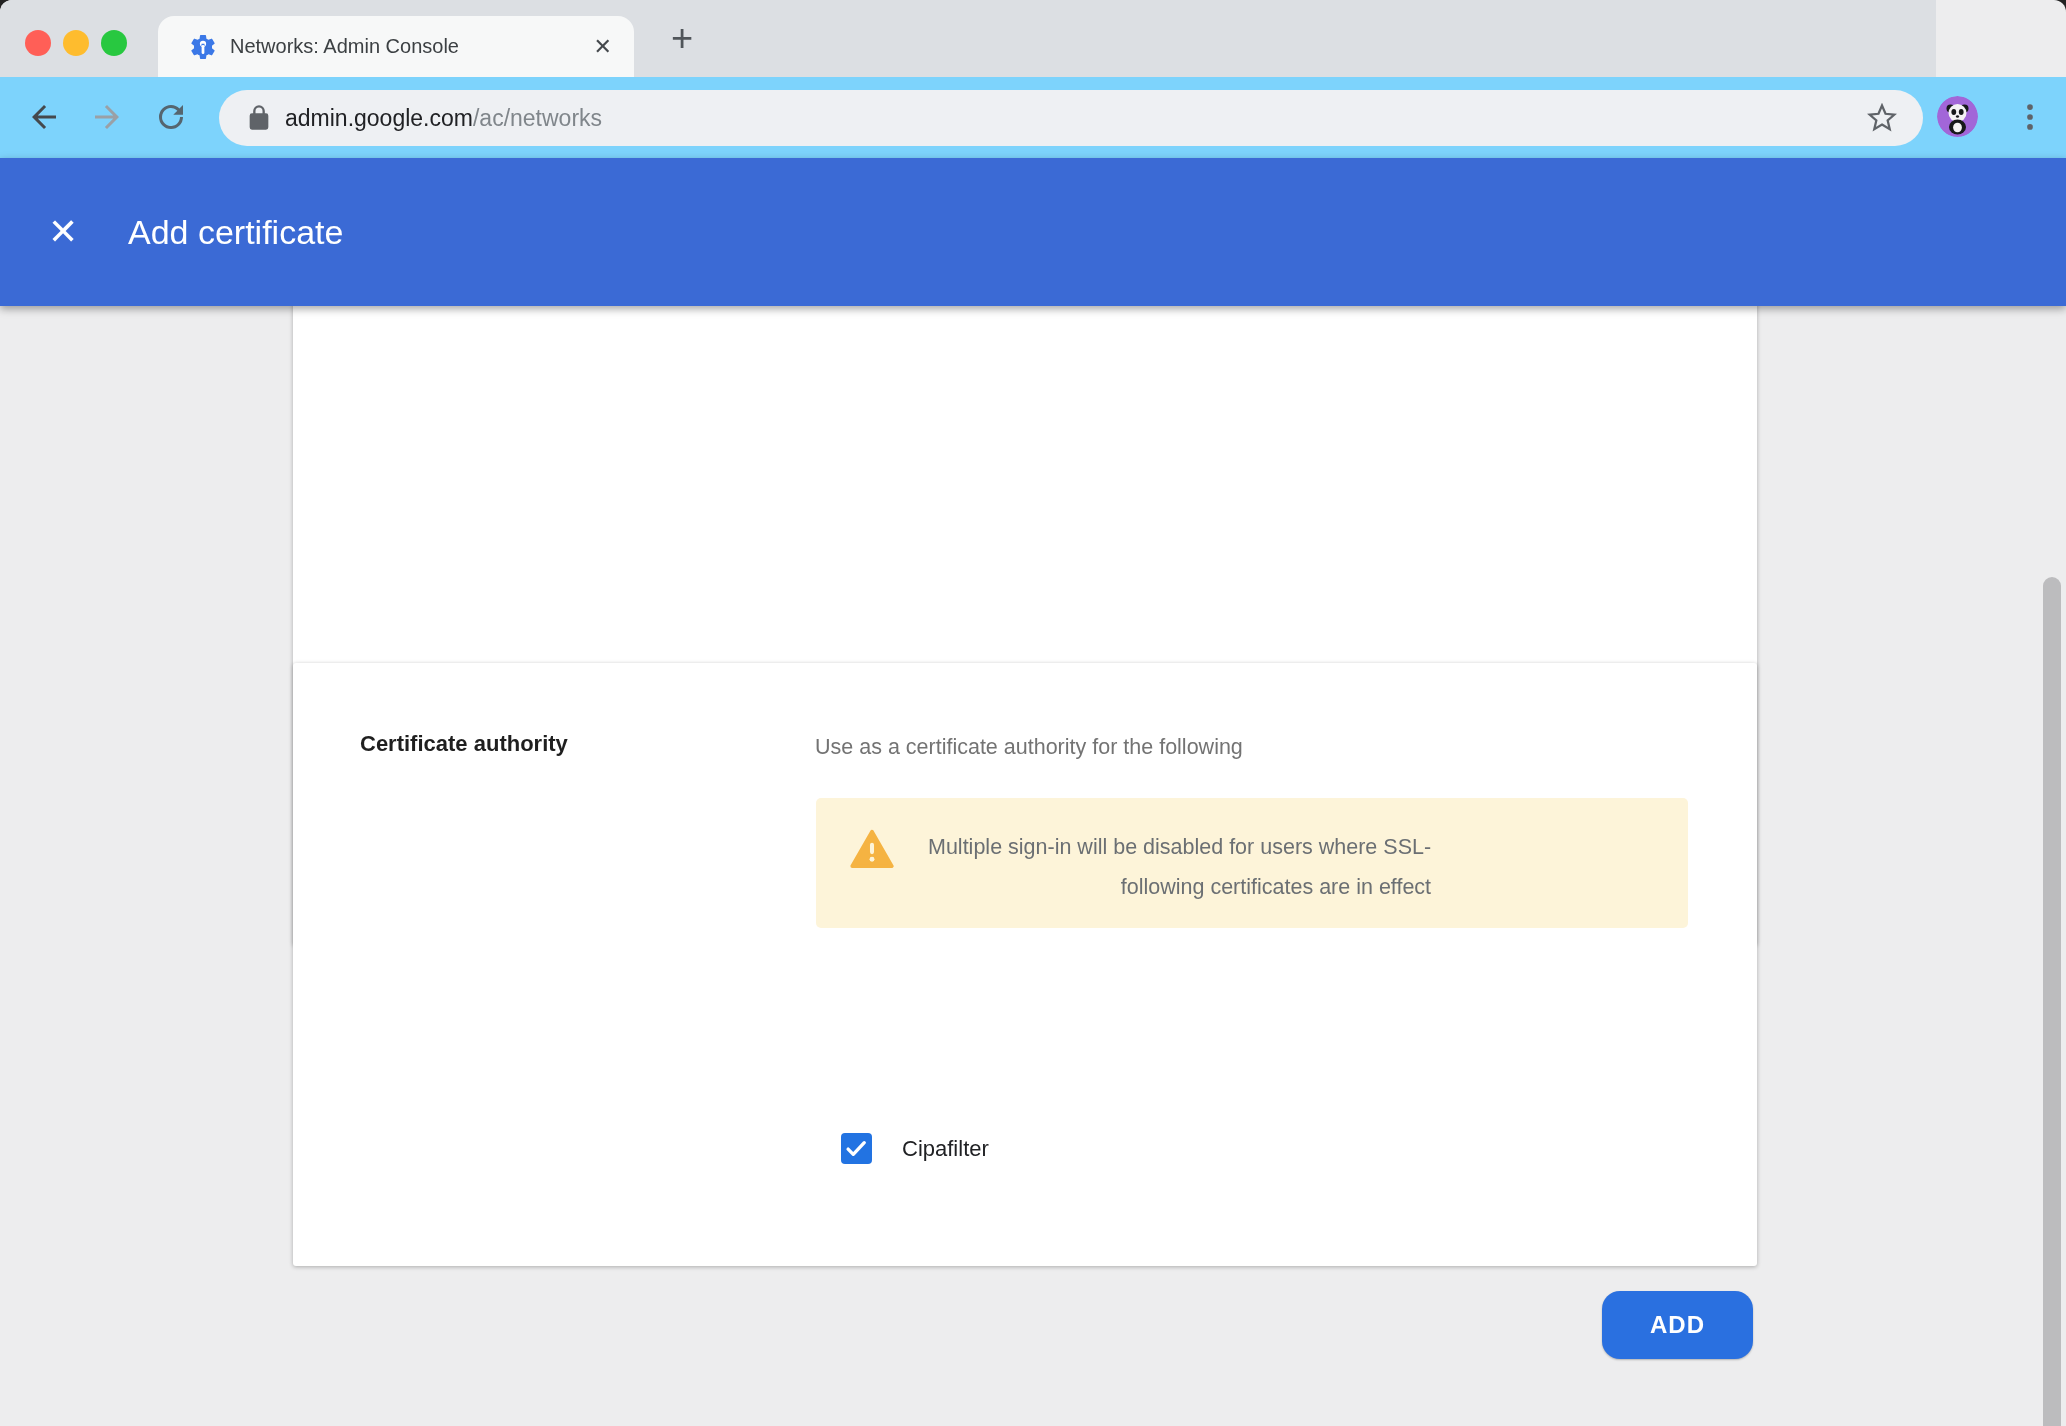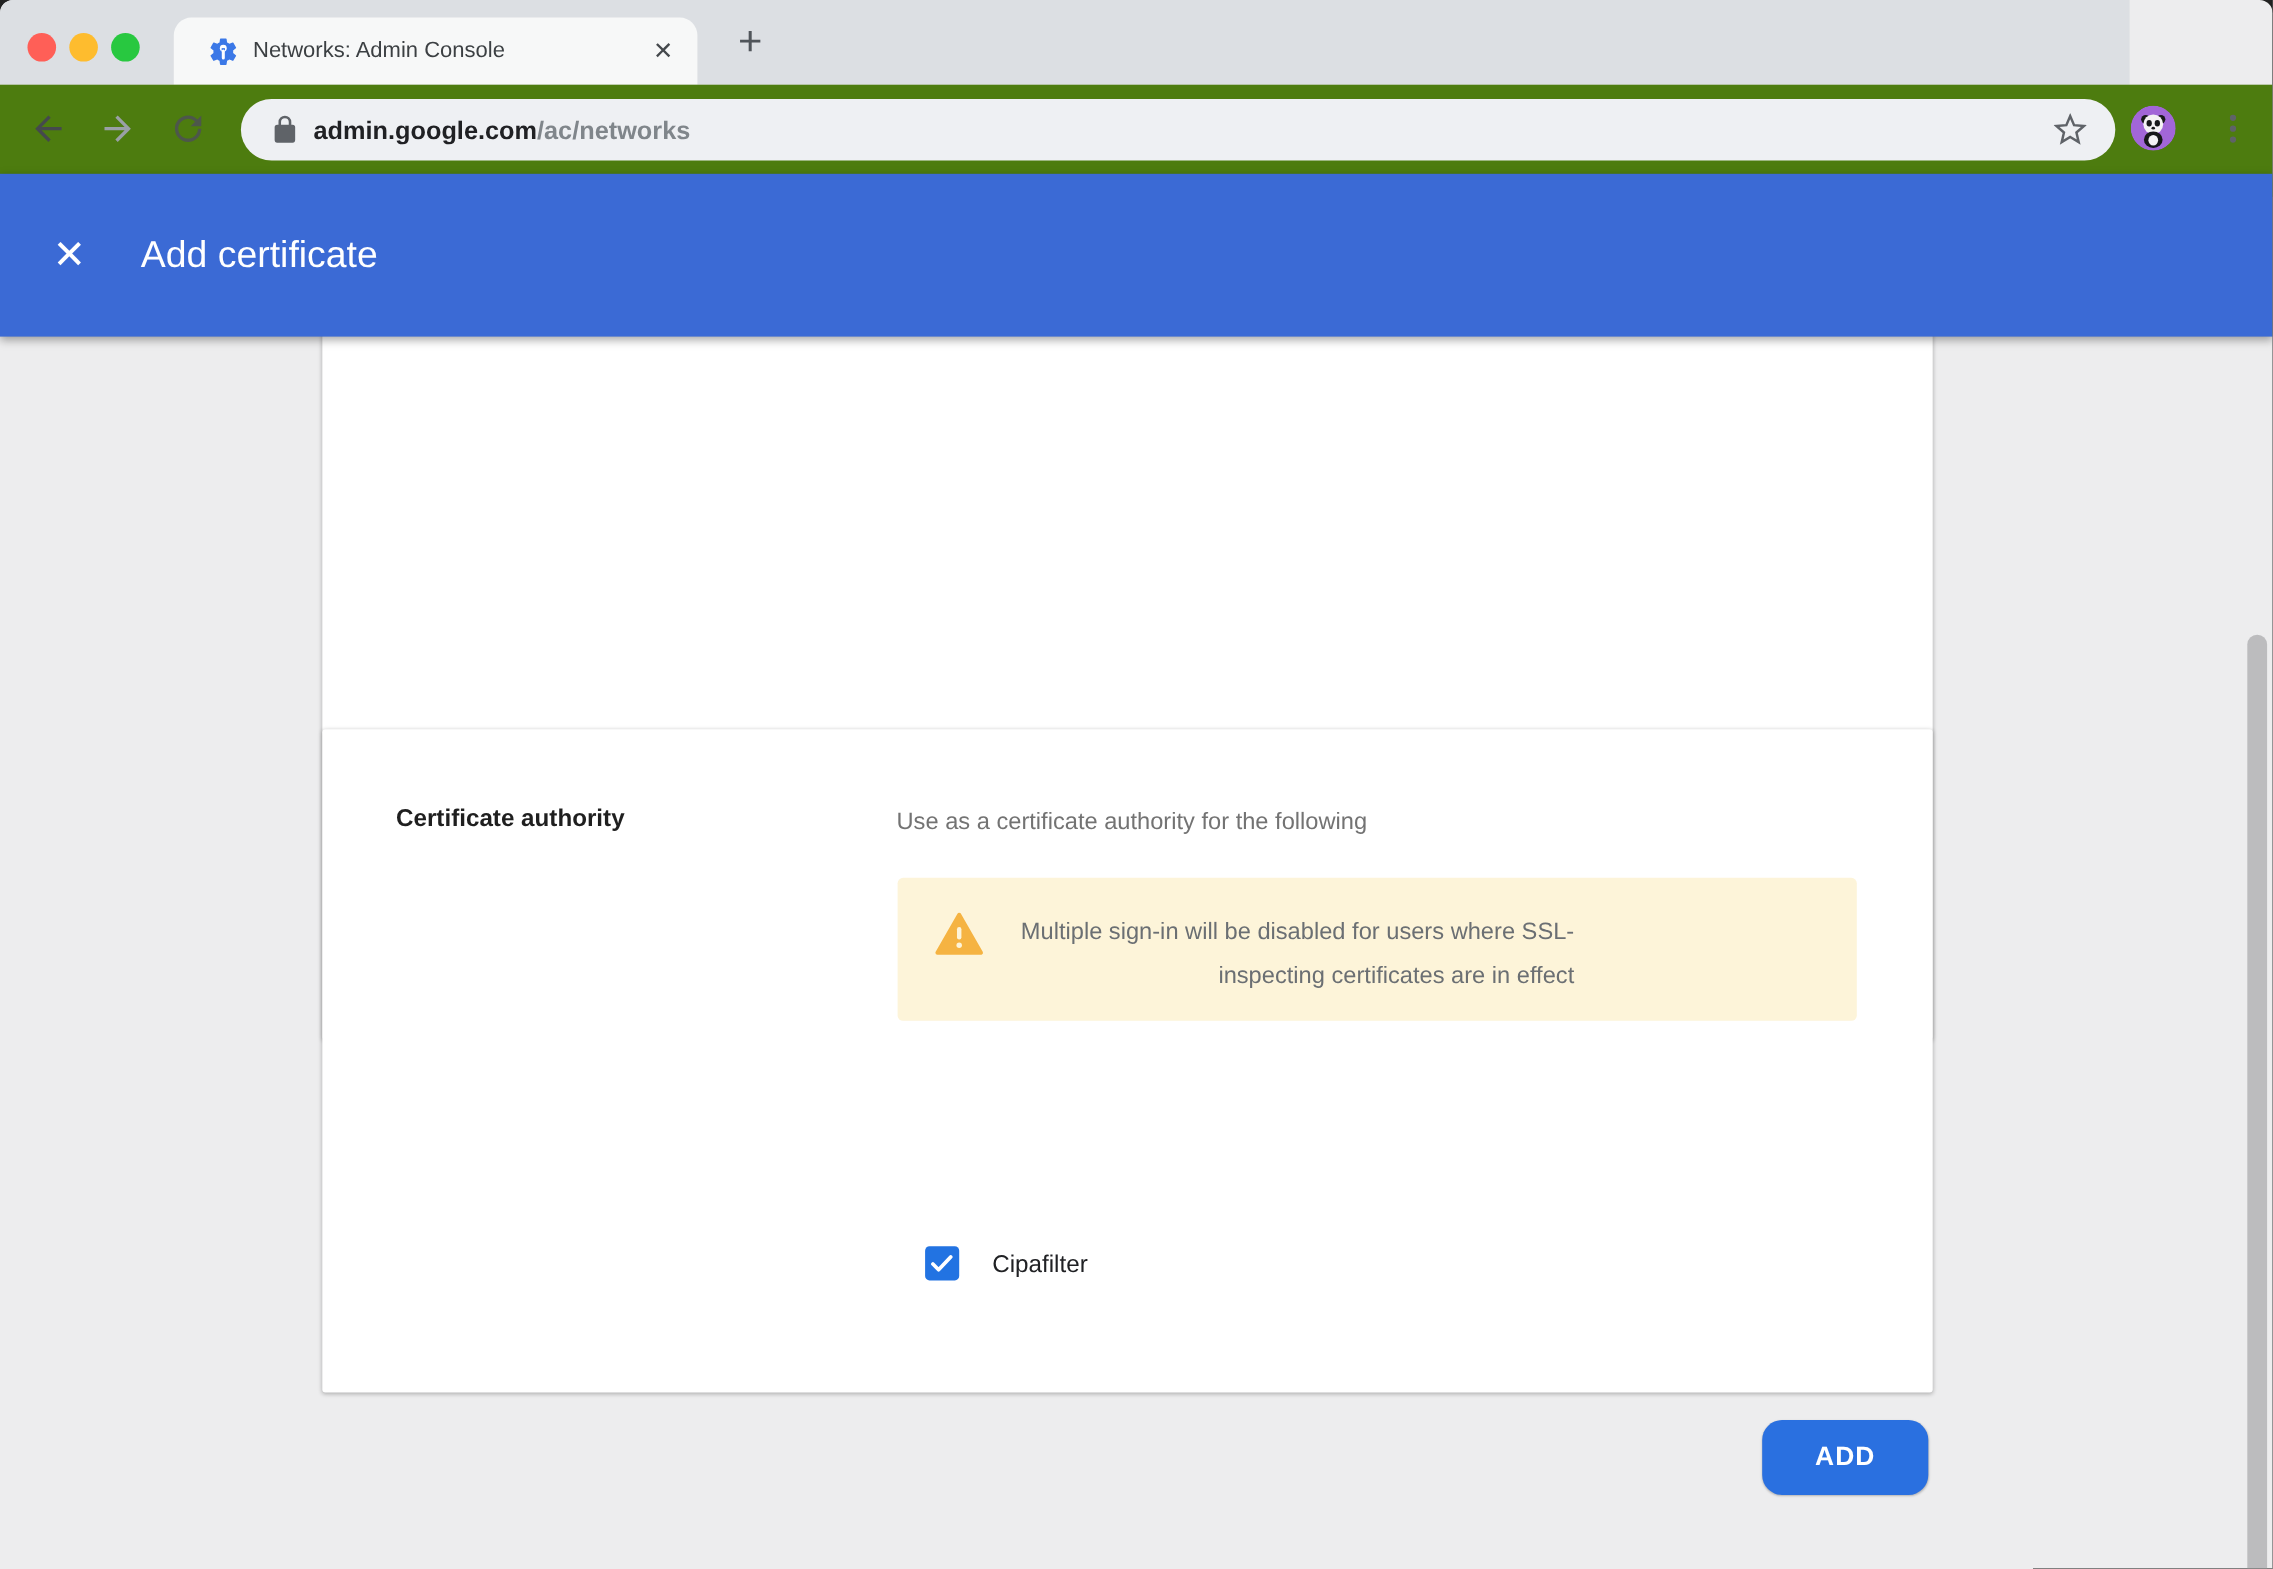--- a/index.html
+++ b/index.html
@@ -12,21 +12,21 @@
   .t-red{left:25px;background:#ff5f57;}
   .t-yellow{left:63px;background:#febc2e;}
   .t-green{left:101px;background:#28c840;}
   .tab{position:absolute;left:158px;top:16px;width:476px;height:61px;background:#f7f8f8;border-radius:16px 16px 0 0;}
   .tab-favicon{position:absolute;left:30px;top:16px;width:30px;height:30px;}
   .tab-title{position:absolute;left:72px;top:0;height:61px;line-height:61px;font-size:20px;color:#3c4043;white-space:nowrap;}
   .tab-close{position:absolute;right:22px;top:0;height:61px;line-height:61px;font-size:22px;color:#45494d;cursor:pointer;}
   .newtab{position:absolute;left:660px;top:13px;width:44px;height:50px;line-height:50px;text-align:center;font-size:38px;font-weight:300;color:#50555a;cursor:pointer;}
 
   
-  .toolbar{position:absolute;left:0;top:77px;width:2066px;height:102px;background:#4d7c0f;font-weight:bold;}
+  .toolbar{position:absolute;left:0;top:77px;width:2066px;height:102px;background:#7dd3fc;}
   .navbtn{position:absolute;top:22px;width:36px;height:36px;}
   .btn-back{left:26px;} .btn-fwd{left:89px;} .btn-reload{left:153px;}
   .omnibox{position:absolute;left:219px;top:13px;width:1704px;height:56px;background:#eef0f3;border-radius:28px;}
   .lock{position:absolute;left:26px;top:14px;width:28px;height:28px;}
   .url{position:absolute;left:66px;top:0;height:56px;line-height:56px;font-size:23px;white-space:nowrap;}
   .url .domain{color:#202124;}
   .url .path{color:#80868b;}
   .star{position:absolute;right:26px;top:13px;width:30px;height:30px;cursor:pointer;}
   .avatar{position:absolute;left:1937px;top:19px;width:41px;height:41px;border-radius:50%;overflow:hidden;cursor:pointer;}
   .kebab{position:absolute;left:2012px;top:22px;width:36px;height:36px;cursor:pointer;}
@@ -152,21 +152,21 @@
       <div class="section-desc">Use as a certificate authority for the following</div>
 
       <div class="notice notice-warn">
         <svg class="n-icon" viewBox="0 0 24 22">
           <path d="M12 1.5 L22.8 20.3 H1.2 Z" fill="#f5b342" stroke="#f5b342" stroke-width="2" stroke-linejoin="round"></path>
           <rect x="10.9" y="7.6" width="2.2" height="6.2" rx="1.1" fill="#fdf4d9"></rect>
           <circle cx="12" cy="16.6" r="1.35" fill="#fdf4d9"></circle>
         </svg>
         <div class="n-text">
           <span>Multiple sign-in will be disabled for users where SSL-</span>
-          <span>inspecting certificates are in effect</span>
+          <span>following certificates are in effect</span>
         </div>
       </div>
 
 
       <div class="cb-row">
         <div class="checkbox">
           <svg width="31" height="31" viewBox="0 0 24 24">
             <path fill="none" stroke="#fff" stroke-width="2.6" stroke-linecap="round" stroke-linejoin="round" d="M5.5 12.5l4 4 8.5-9"></path>
           </svg>
         </div>

